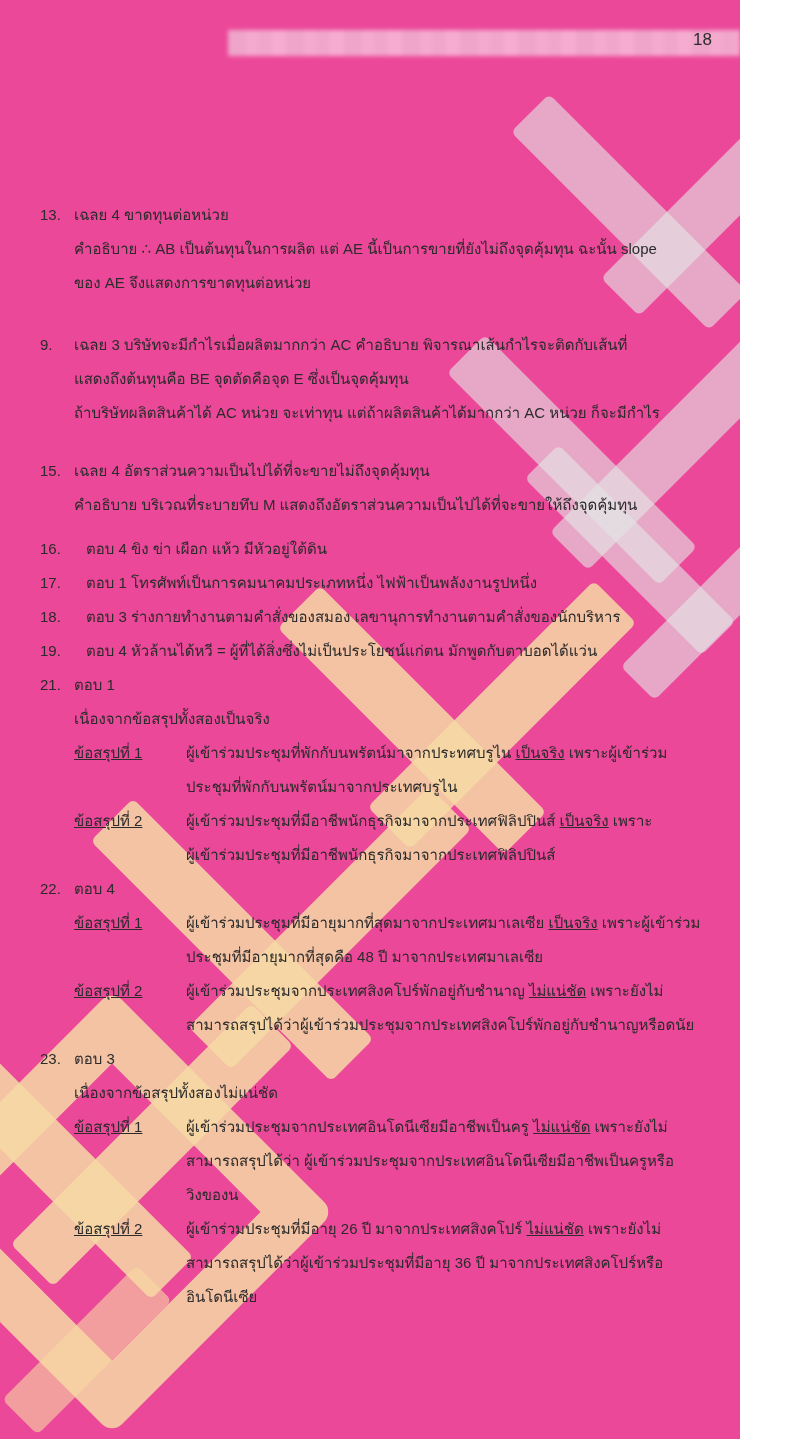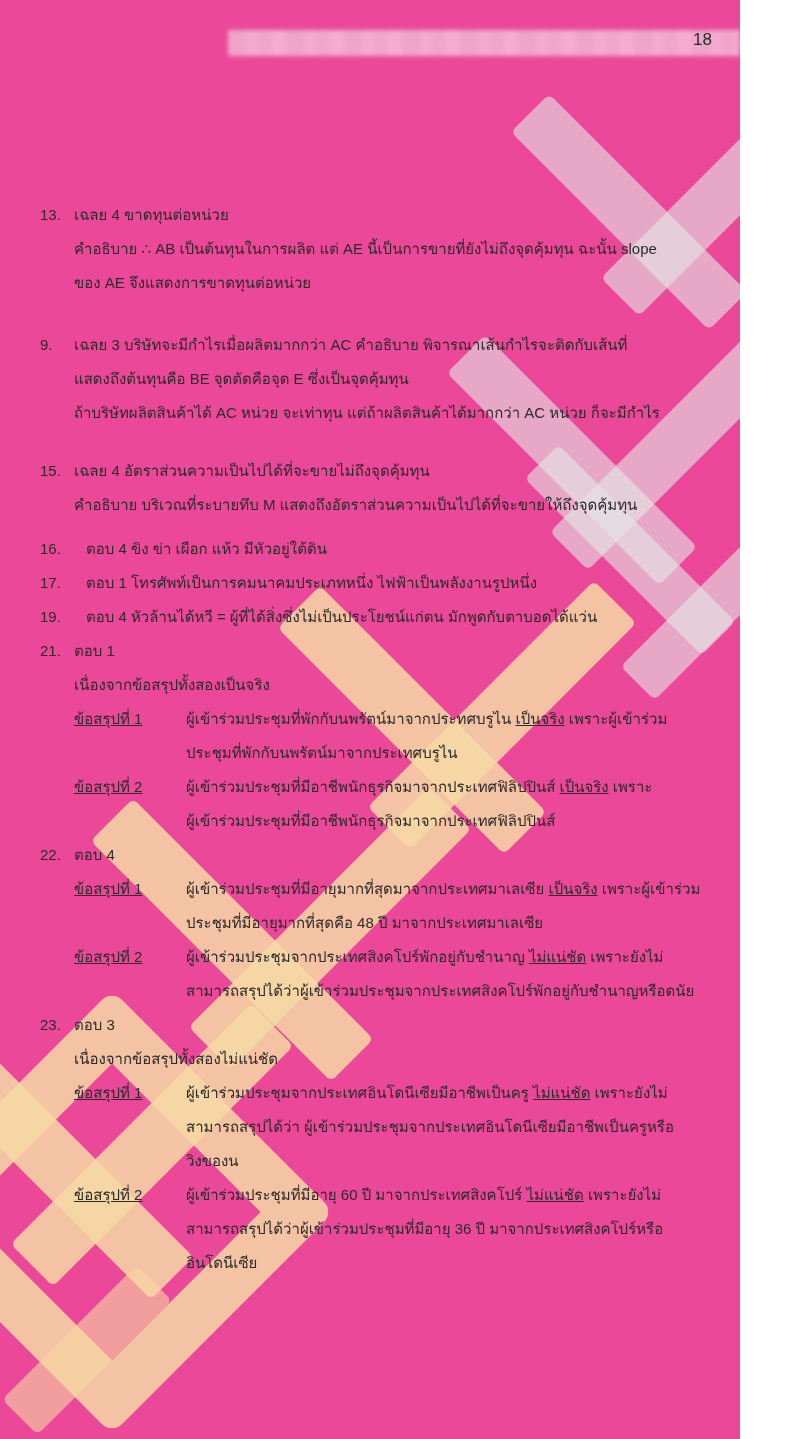--- a/index.html
+++ b/index.html
@@ -103,20 +103,24 @@
 
     <div class="q">
       <span class="qnum">16.</span>
       <span class="qtext">ตอบ 4   ขิง ข่า เผือก แห้ว มีหัวอยู่ใต้ดิน</span>
     </div>
     <div class="q">
       <span class="qnum">17.</span>
       <span class="qtext">ตอบ 1 โทรศัพท์เป็นการคมนาคมประเภทหนึ่ง ไฟฟ้าเป็นพลังงานรูปหนึ่ง</span>
     </div>
     <div class="q">
+      <span class="qnum">18.</span>
+      <span class="qtext">ตอบ 3 ร่างกายทำงานตามคำสั่งของสมอง เลขานุการทำงานตามคำสั่งของนักบริหาร</span>
+    </div>
+    <div class="q">
       <span class="qnum">19.</span>
       <span class="qtext">ตอบ 4 หัวล้านได้หวี = ผู้ที่ได้สิ่งซึ่งไม่เป็นประโยชน์แก่ตน มักพูดกับตาบอดได้แว่น</span>
     </div>
 
     <div class="q">
       <span class="qnum">21.</span>
       <div class="qbody">
         <div class="line">ตอบ 1</div>
         <div class="line">เนื่องจากข้อสรุปทั้งสองเป็นจริง</div>
         <div class="crow">
@@ -166,21 +170,21 @@
           <span class="clabel">ข้อสรุปที่ 1</span>
           <div class="ctext">
             <div class="line"><span>ผู้เข้าร่วมประชุมจากประเทศอินโดนีเซียมีอาชีพเป็นครู  </span><span class="uv">ไม่แน่ชัด</span><span> เพราะยังไม่</span></div>
             <div class="line">สามารถสรุปได้ว่า ผู้เข้าร่วมประชุมจากประเทศอินโดนีเซียมีอาชีพเป็นครูหรือ</div>
             <div class="line">วิงของน</div>
           </div>
         </div>
         <div class="crow">
           <span class="clabel">ข้อสรุปที่ 2</span>
           <div class="ctext">
-            <div class="line"><span>ผู้เข้าร่วมประชุมที่มีอายุ 60 ปี มาจากประเทศสิงคโปร์ </span><span class="uv">ไม่แน่ชัด</span><span> เพราะยังไม่</span></div>
+            <div class="line"><span>ผู้เข้าร่วมประชุมที่มีอายุ 26 ปี มาจากประเทศสิงคโปร์ </span><span class="uv">ไม่แน่ชัด</span><span> เพราะยังไม่</span></div>
             <div class="line">สามารถสรุปได้ว่าผู้เข้าร่วมประชุมที่มีอายุ 36 ปี มาจากประเทศสิงคโปร์หรือ</div>
             <div class="line">อินโดนีเซีย</div>
           </div>
         </div>
       </div>
     </div>
 
   </div>
 </div>
 

